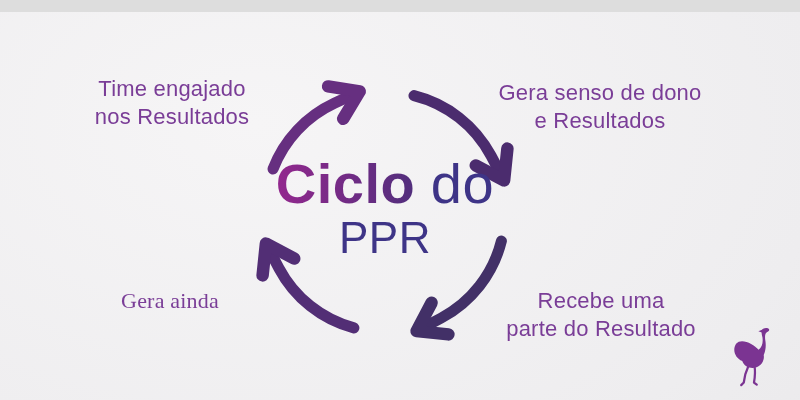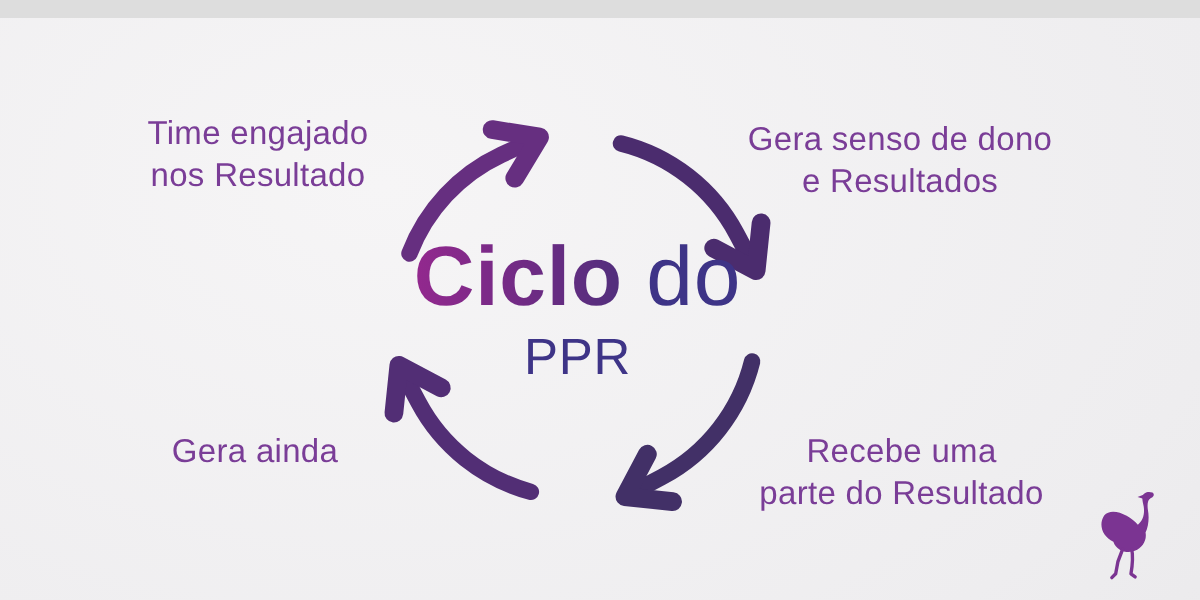--- a/index.html
+++ b/index.html
@@ -25,30 +25,30 @@
     text-align:center;
     font-size:22px;
     line-height:27.5px;
     letter-spacing:0.2px;
     color:var(--label-text,#7a3d97);
     white-space:nowrap;
   }
   #label-top-left{left:172px;top:63px;}
   #label-top-right{left:600px;top:67px;}
   #label-bottom-right{left:601px;top:275px;}
-  #label-bottom-left{left:170px;top:275px;}
+  #label-bottom-left{left:170px;top:275px;font-family:Liberation Serif, serif;}
   #cycle-title{
     position:absolute;
     left:385px;top:145px;
     transform:translateX(-50%);
     text-align:center;
     white-space:nowrap;
   }
   .title-line1{font-size:56px;line-height:53px;}
-  .title-line2{font-size:34px;line-height:56px;}
+  .title-line2{font-size:44px;line-height:56px;}
   .title-highlight{
     font-weight:700;
     letter-spacing:0.5px;
     color:var(--title-gradient-end,#512e7c);
   }
   @supports ((-webkit-background-clip:text) or (background-clip:text)){
     .title-highlight{
       background:linear-gradient(90deg,
         var(--title-gradient-start,#93288e),
         var(--title-gradient-end,#512e7c));
@@ -75,21 +75,21 @@
       <path d="M 414.0 83.6 A 120 120 0 0 1 491.0 143.7 L 504.1 168.4" fill="none" stroke="#4b2c6e" stroke-width="11" stroke-linecap="round"></path>
       <path d="M 507.4 136.6 L 504.1 168.4 L 475.8 153.4" fill="none" stroke="#4b2c6e" stroke-width="12.5" stroke-linecap="round" stroke-linejoin="round"></path>
       <path d="M 501.4 229.0 A 120 120 0 0 1 441.3 306.0 L 416.6 319.1" fill="none" stroke="#423067" stroke-width="11" stroke-linecap="round"></path>
       <path d="M 448.4 322.4 L 416.6 319.1 L 431.6 290.8" fill="none" stroke="#423067" stroke-width="12.5" stroke-linecap="round" stroke-linejoin="round"></path>
       <path d="M 353.9 315.9 A 120 120 0 0 1 279.0 256.3 L 265.9 231.6" fill="none" stroke="#522e75" stroke-width="11" stroke-linecap="round"></path>
       <path d="M 262.6 263.4 L 265.9 231.6 L 294.2 246.6" fill="none" stroke="#522e75" stroke-width="12.5" stroke-linecap="round" stroke-linejoin="round"></path>
     </svg>
 
   <div class="label" id="label-top-left">
     <div>Time engajado</div>
-    <div>nos Resultado</div>
+    <div>nos Resultados</div>
   </div>
 
   <div class="label" id="label-bottom-right">
     <div>Recebe uma</div>
     <div>parte do Resultado</div>
   </div>
 
   <div class="label" id="label-top-right">
     <div>Gera senso de dono</div>
     <div>e Resultados</div>

